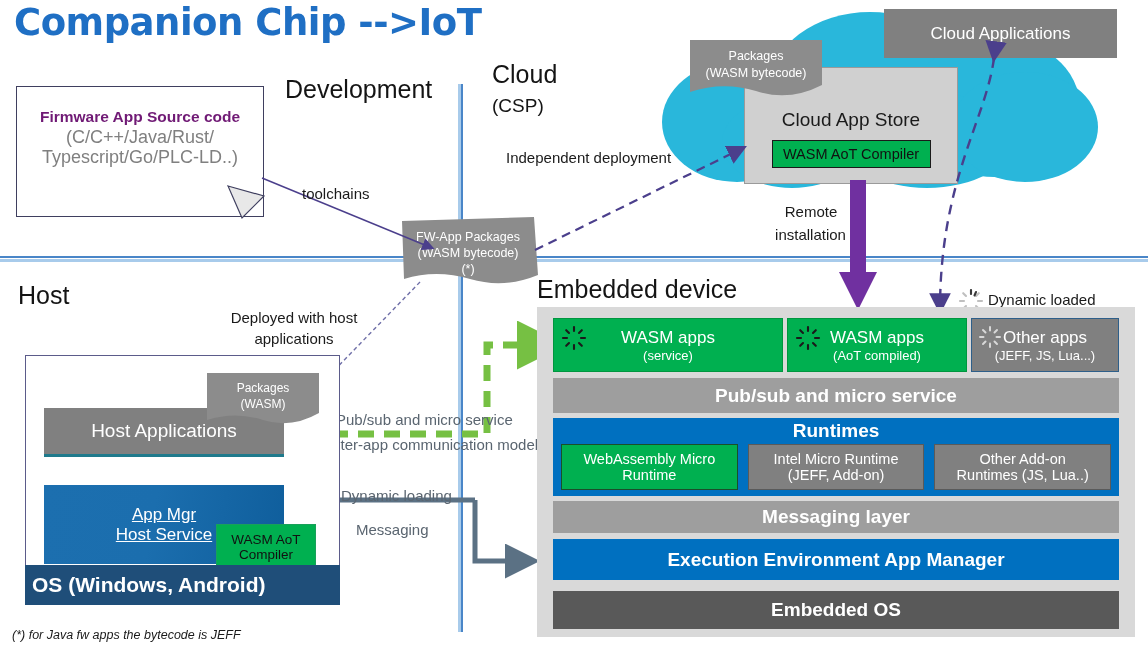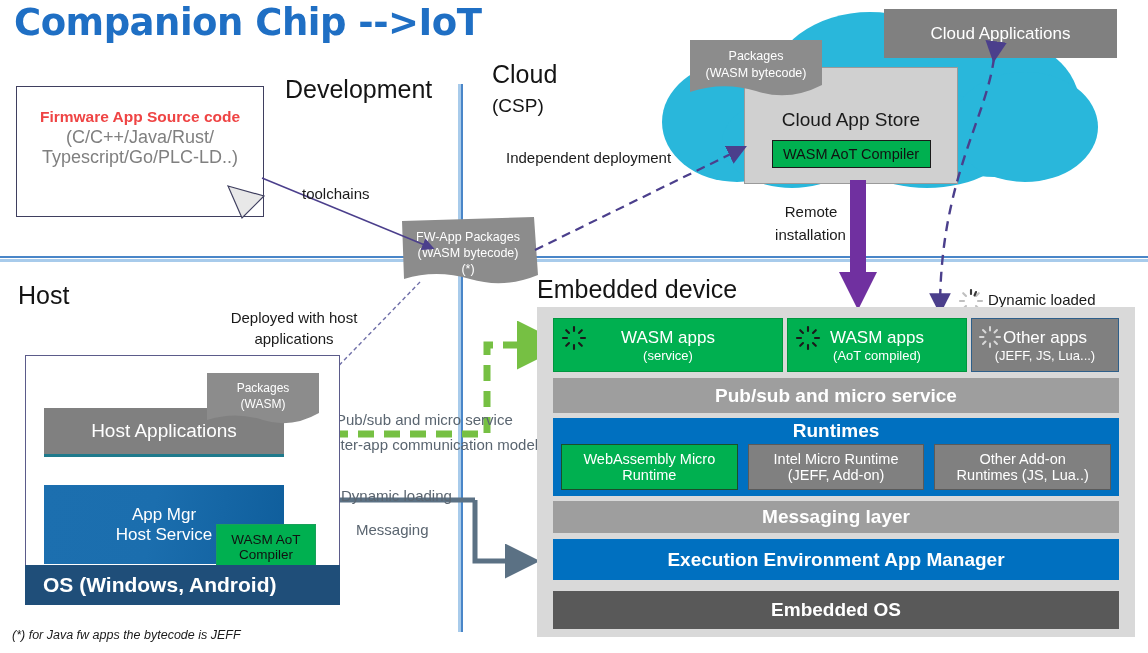--- a/index.html
+++ b/index.html
@@ -22,21 +22,21 @@
   .divider-v{background:#4A86C8;width:2px;}
   .divider-v2{background:#A8CBEB;width:4px;}
 
   
   .box{display:flex;flex-direction:column;align-items:center;justify-content:center;text-align:center;color:#fff;}
   .gray{background:#808080;}
 
   
   #fw-src{left:16px;top:86px;width:248px;height:131px;border:1.4px solid #3F3F5F;background:#fff;
           display:flex;flex-direction:column;align-items:center;justify-content:flex-start;padding-top:19px;}
-  #fw-src .t1{font-size:15.5px;font-weight:bold;color:#ef4444;line-height:21px;}
+  #fw-src .t1{font-size:15.5px;font-weight:bold;color:#701a75;line-height:21px;}
   #fw-src .t2{font-size:18px;color:#808080;line-height:20px;}
 
   
   #cloud{left:652px;top:12px;width:446px;height:176px;}
   .cbl{position:absolute;background:#29B7DB;border-radius:50%;}
 
   
   #embpanel{left:537px;top:307px;width:598px;height:330px;background:#D9D9D9;}
 
   .stack-lbl{font-weight:bold;font-size:19px;color:#fff;font-family:"Liberation Sans",sans-serif;}
@@ -288,29 +288,29 @@
   <div class="abs" style="left:207px;top:373px;width:112px;height:52px;">
     <svg width="112" height="56" viewBox="0 0 112 56">
       <path d="M0,0 L112,0 L112,40 Q84,56 56,47 Q28,38 0,47 Z" fill="#8C8C8C"></path>
     </svg>
     <div style="position:absolute;left:0;top:7px;width:112px;text-align:center;color:#fff;font-size:12px;line-height:16px;">
       <div>Packages</div>
       <div>(WASM)</div>
     </div>
   </div>
 
-  <div class="abs box" style="left:44px;top:485px;width:240px;height:79px;background:linear-gradient(100deg,#1C6FAF 0%,#1B6EAE 45%,#0F5E9C 100%);">
+  <div class="abs box" style="left:44px;top:485px;width:240px;height:79px;background:linear-gradient(100deg,#1C6FAF 0%,#1B6EAE 45%,#0F5E9C 100%);text-decoration:underline;">
     <span style="font-size:17px;color:#fff;">App Mgr</span>
     <span style="font-size:17px;color:#fff;">Host Service</span>
   </div>
 
   <div class="abs box" style="left:216px;top:524px;width:100px;height:46px;background:#00B050;border:1px solid #19A05A;">
     <span style="font-size:13.5px;color:#111;">WASM AoT</span>
     <span style="font-size:13.5px;color:#111;">Compiler</span>
   </div>
 
-  <div class="abs" style="left:25px;top:565px;width:315px;height:40px;background:#1F4E79;display:flex;align-items:center;padding-left:18px;">
+  <div class="abs" style="left:25px;top:565px;width:315px;height:40px;background:#1F4E79;display:flex;align-items:center;padding-left:7px;">
     <span style="font-size:21px;font-weight:bold;color:#fff;">OS (Windows, Android)</span>
   </div>
 
   <div class="abs footnote" style="left:12px;top:628px;">(*) for Java fw apps the bytecode is JEFF</div>
 
 </div>
 
 </body></html>

